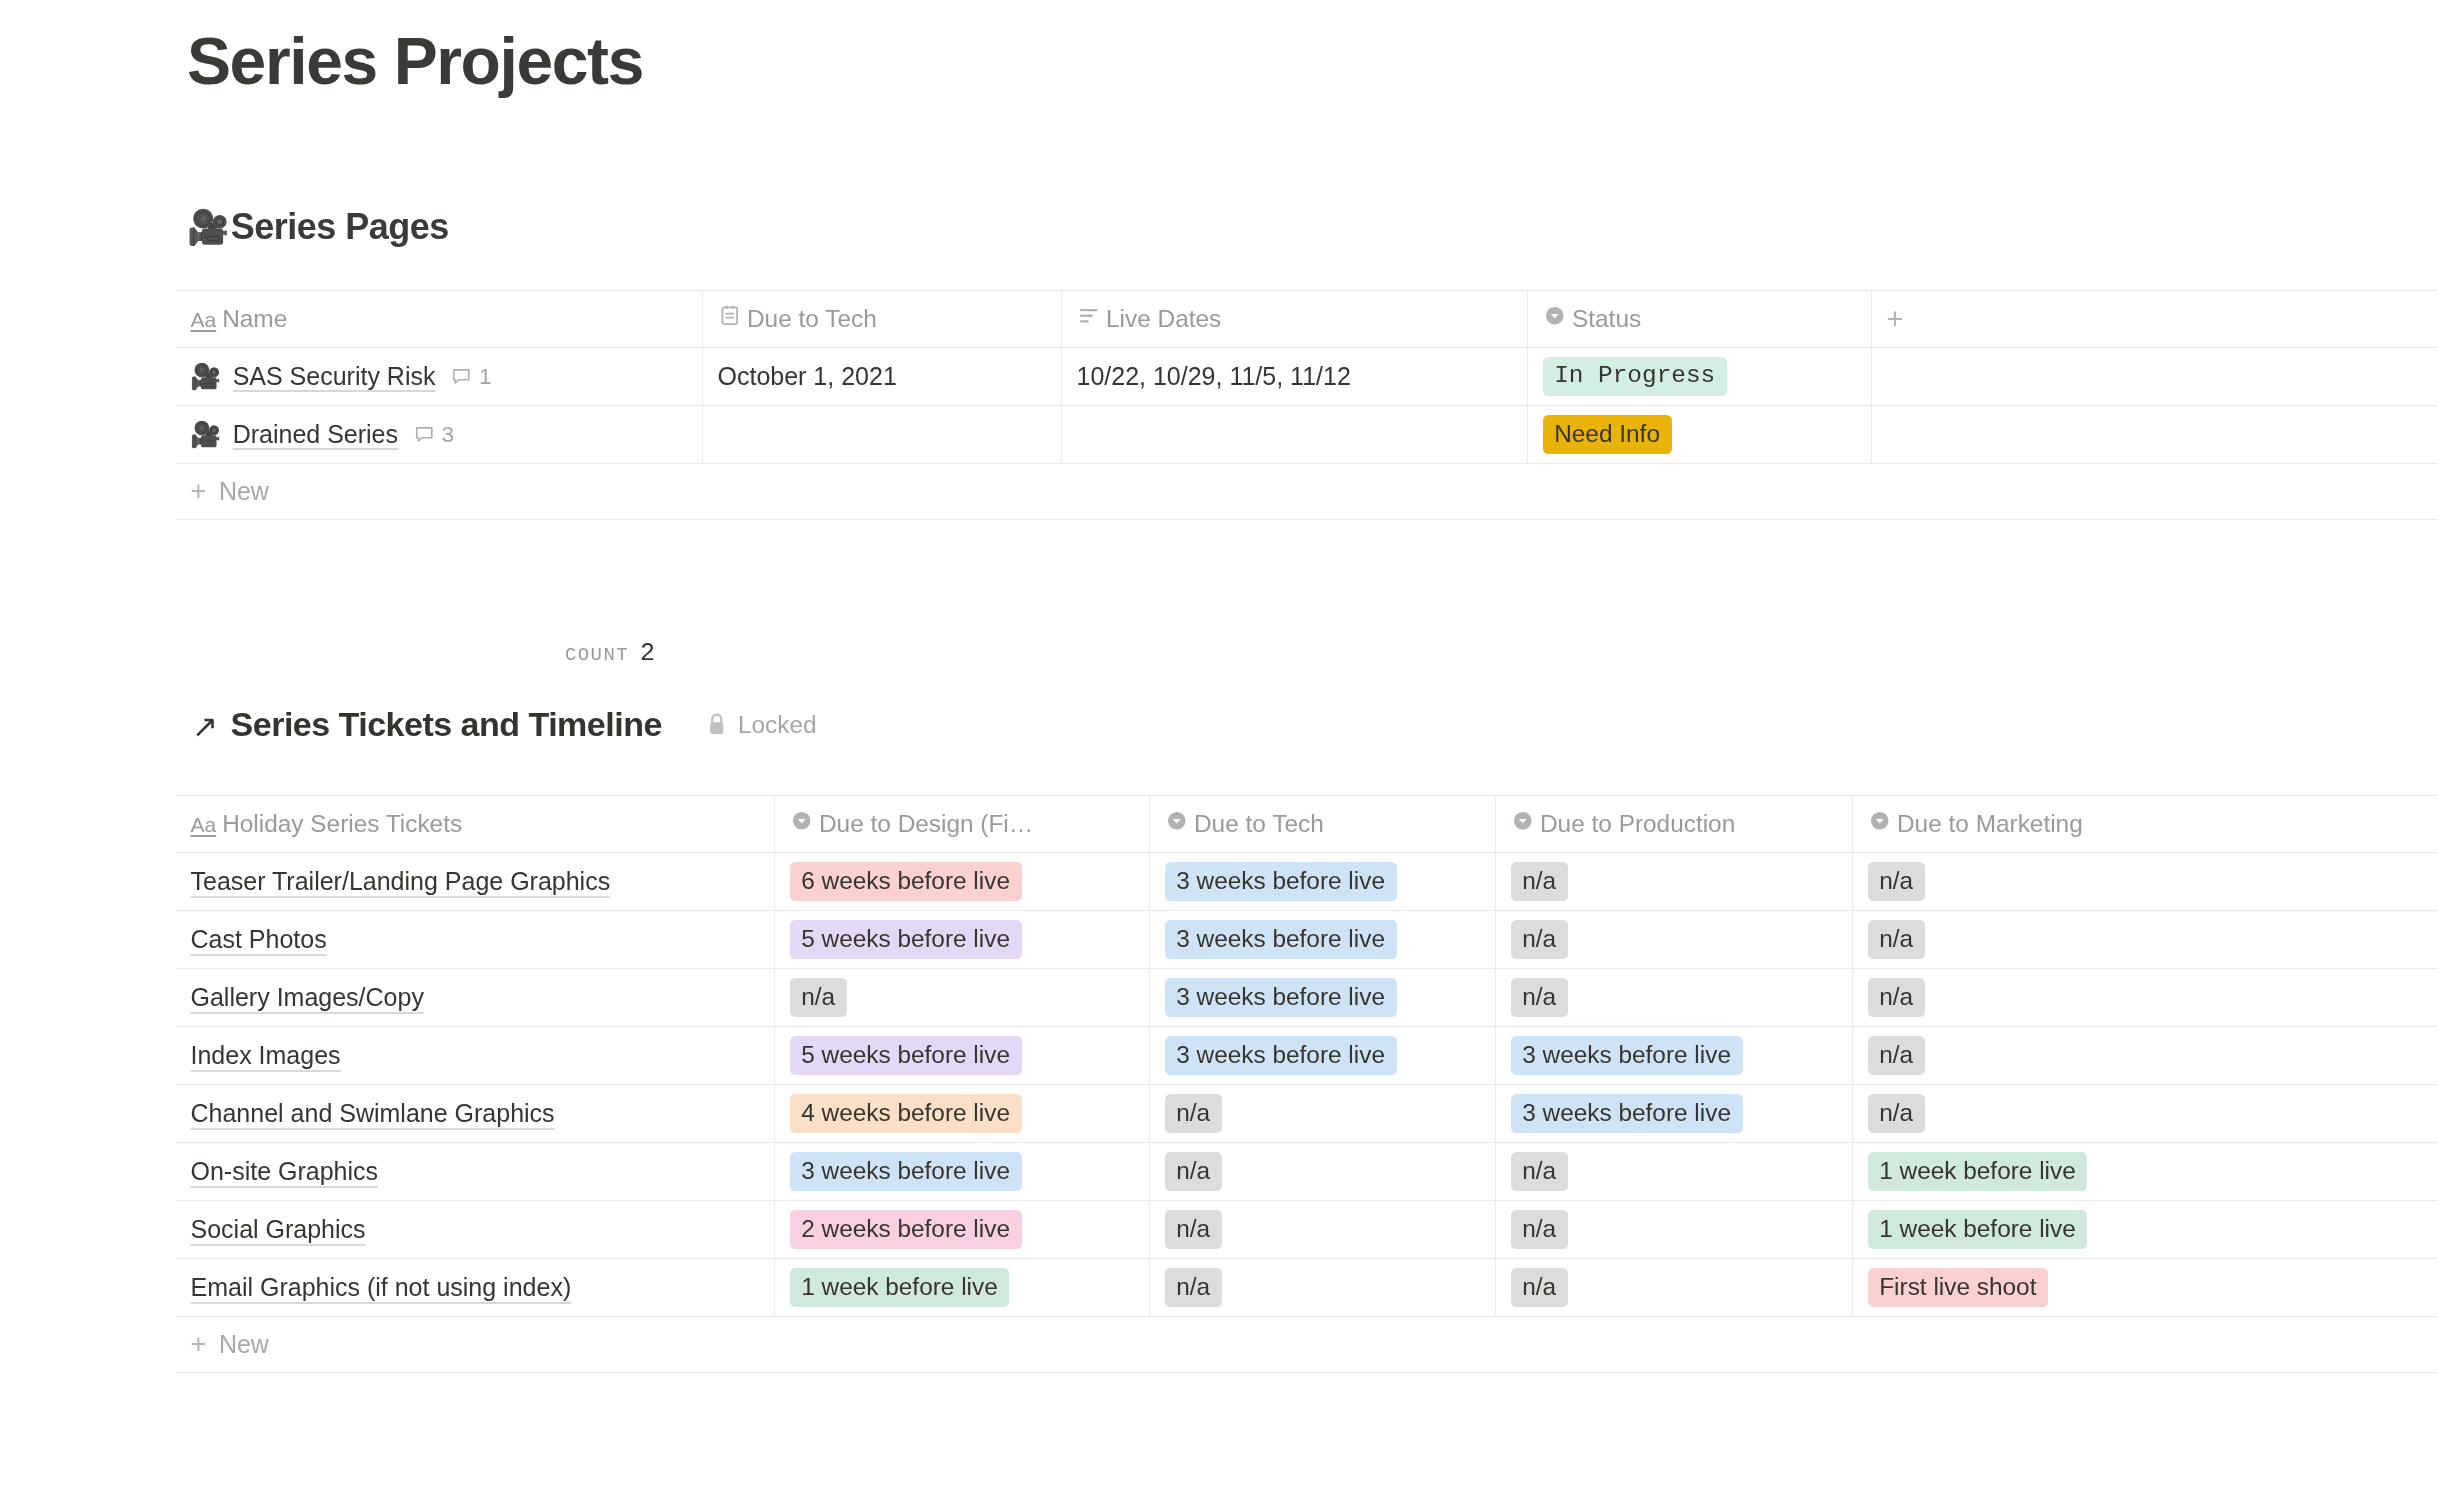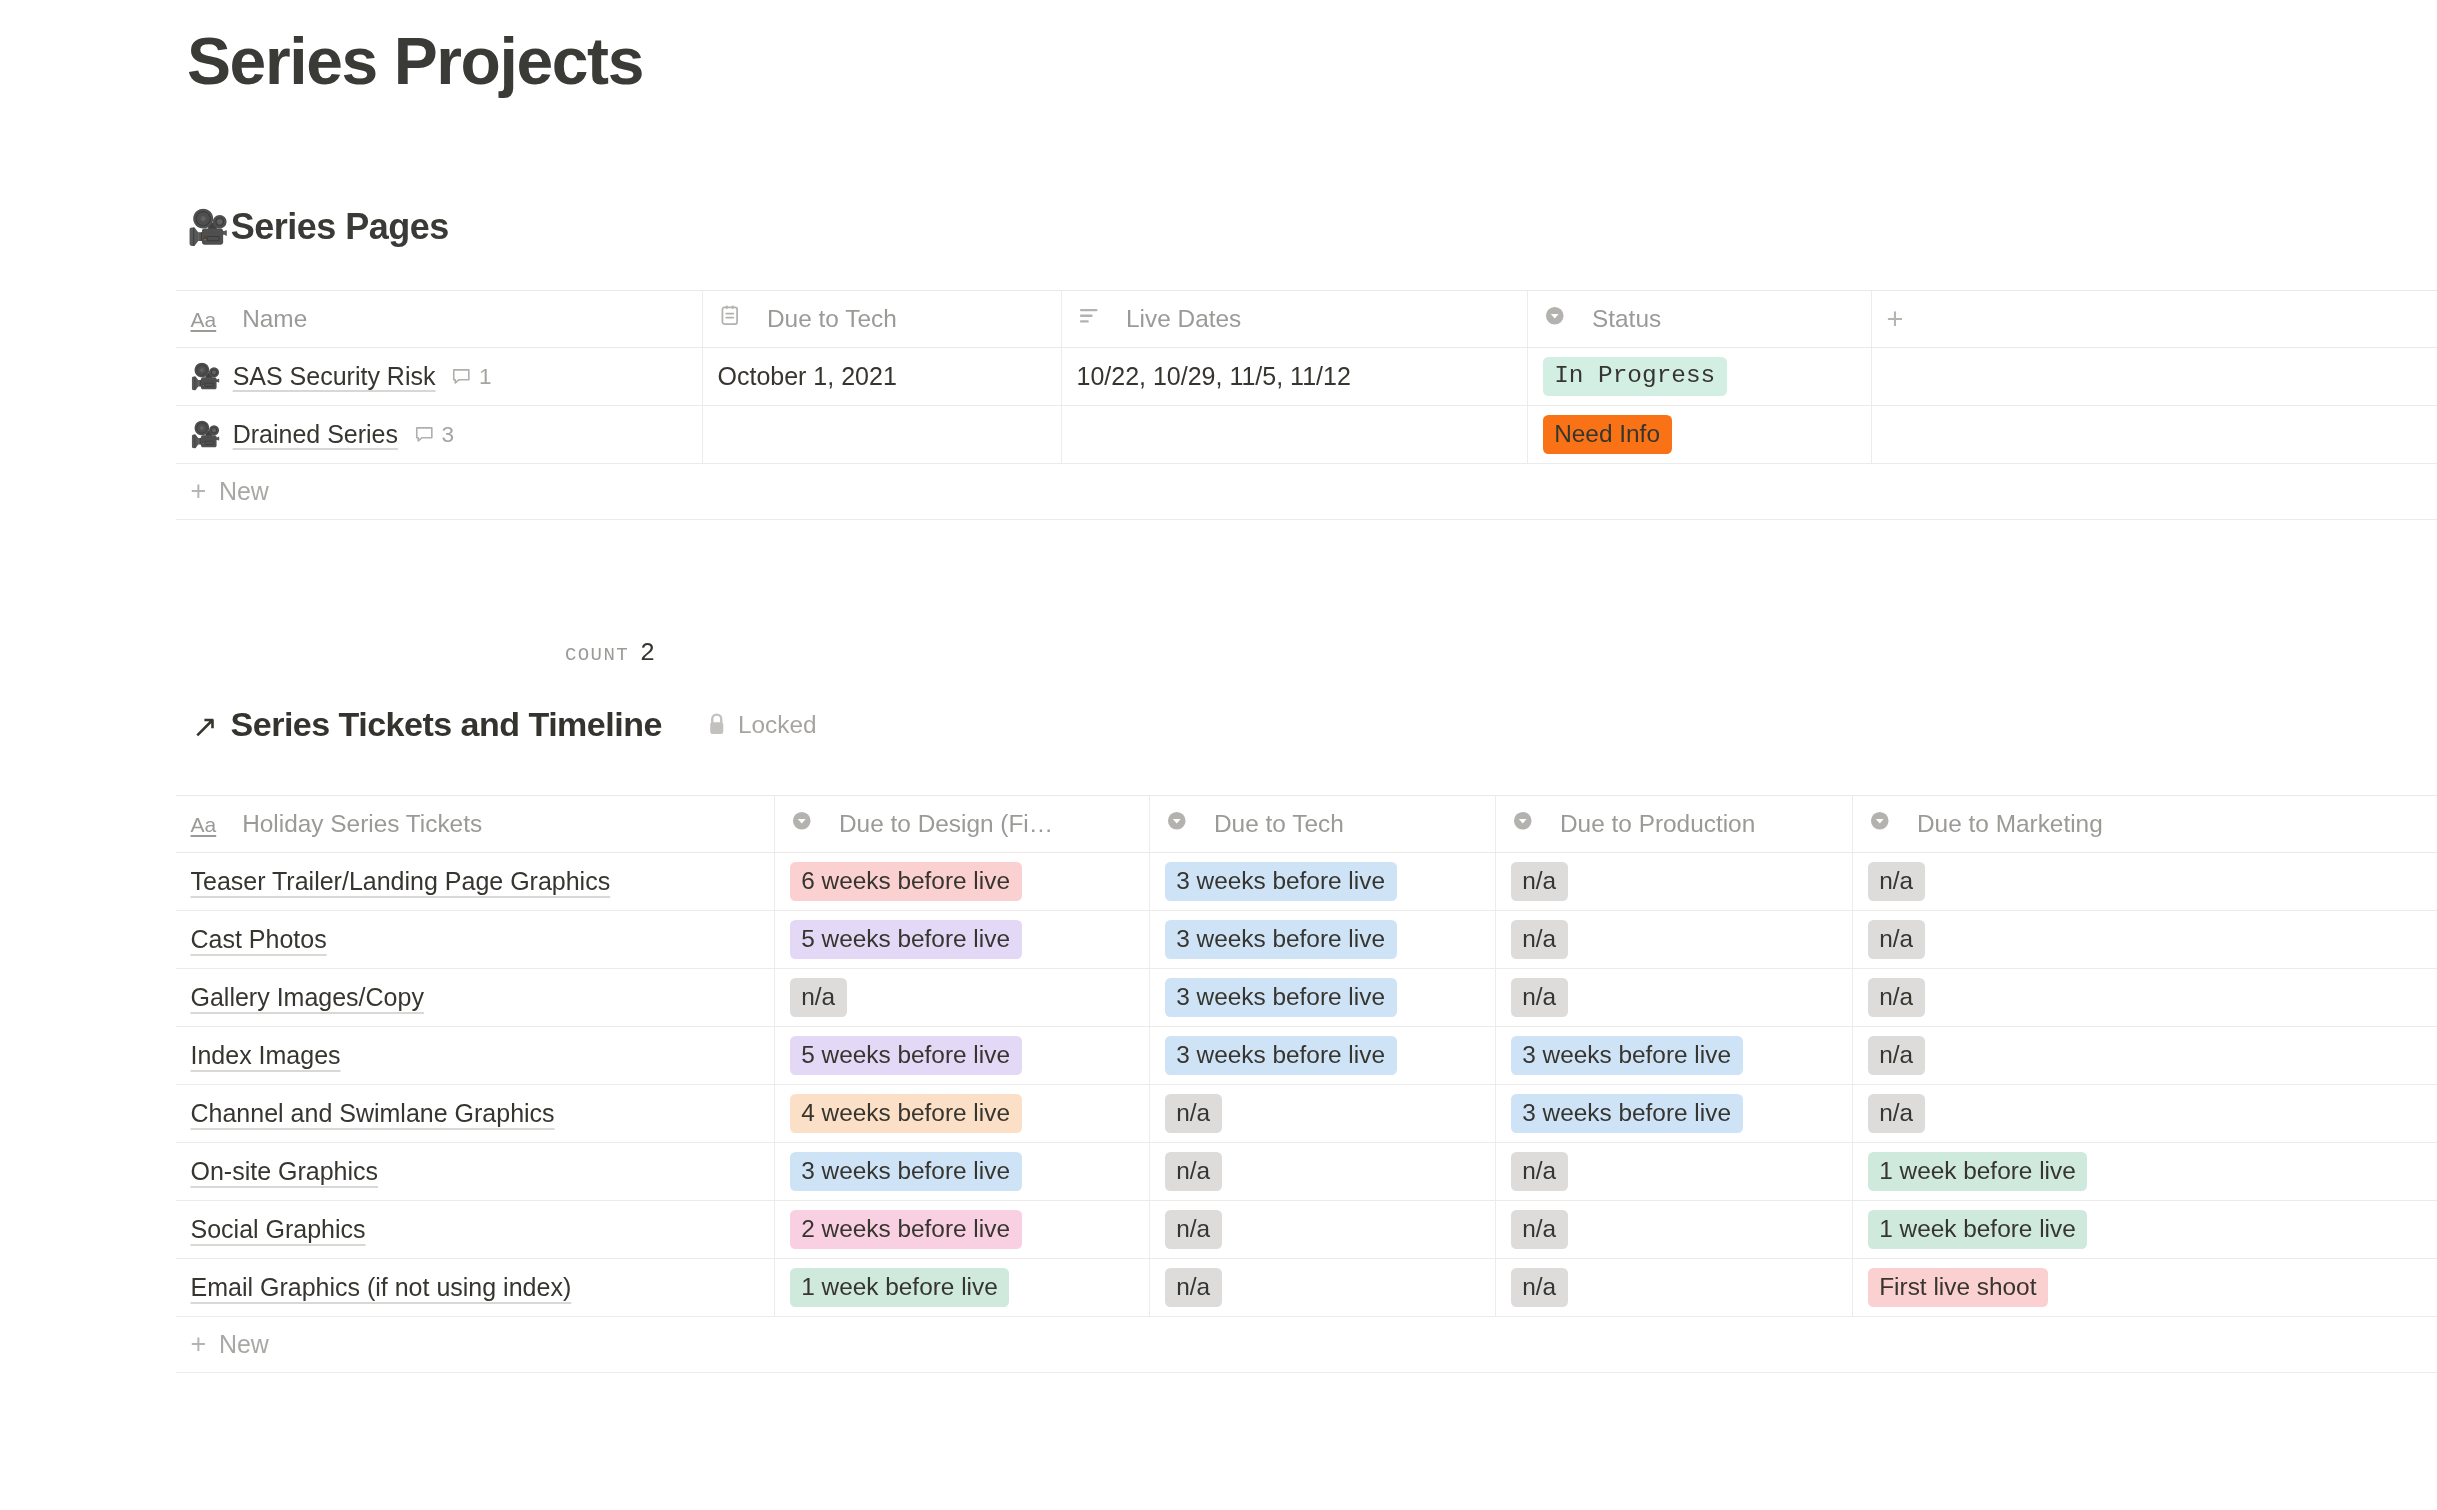--- a/index.html
+++ b/index.html
@@ -111,21 +111,21 @@
   }
   .cell:last-child { border-right: none; }
 
   .hdr-row {
     height: 56px;
     border-bottom: 0.9px solid #e9e9e7;
   }
   .hdr-row .cell {
     color: #9b9a97;
     font-size: 24.4px;
-    gap: 26px;
+    gap: 6px;
     font-weight: 400;
     align-items: center;
   }
   .hdr-label {
     white-space: nowrap;
     overflow: hidden;
     text-overflow: clip;
   }
 
   .data-row {
@@ -330,21 +330,21 @@
             <svg width="22.6" height="22.6" viewBox="0 0 24 24" fill="none">
               <path d="M4 5.2h16v10.4H9.6L5.6 19v-3.4H4z" stroke="#b0afab" stroke-width="1.7" stroke-linejoin="round"></path>
             </svg>
           </span>
           <span>3</span>
         </span>
       </div>
       <div class="cell" style="width:359px;"></div>
       <div class="cell" style="width:466px;"></div>
       <div class="cell" style="width:344px;">
-        <span class="pill" style="background: #f97316;">Need Info</span>
+        <span class="pill" style="background: #eab308;">Need Info</span>
       </div>
       <div class="cell" style="width:566px;"></div>
     </div>
 
     <div class="new-row">
       <span class="plus">+</span>
       <span>New</span>
     </div>
   </div>
 

